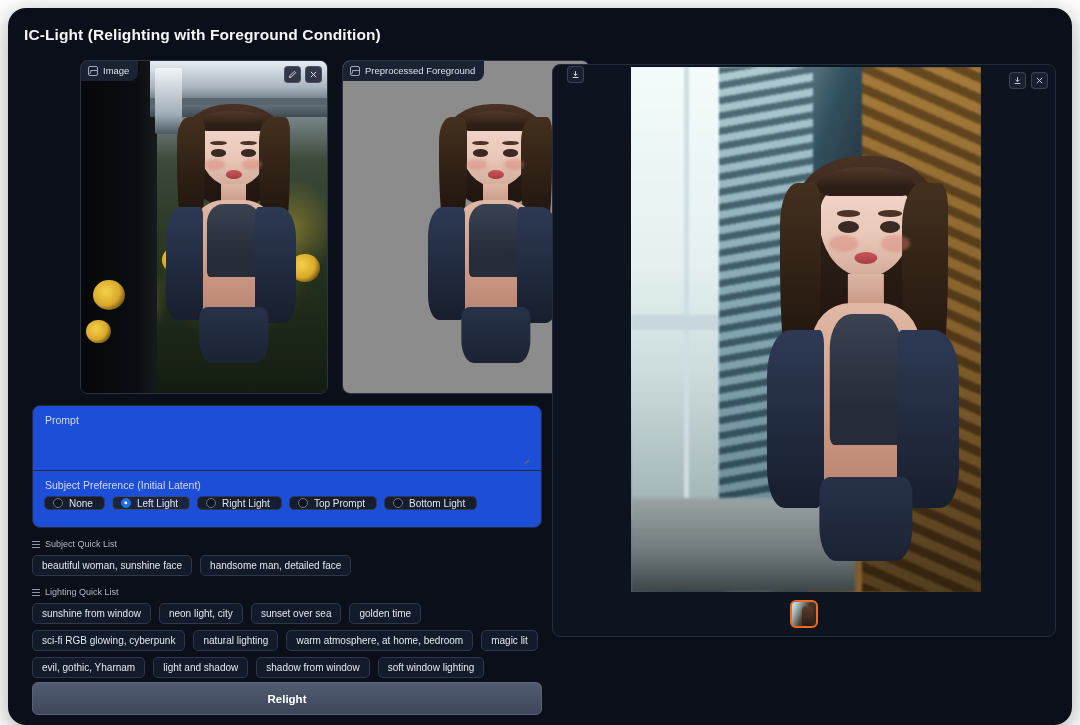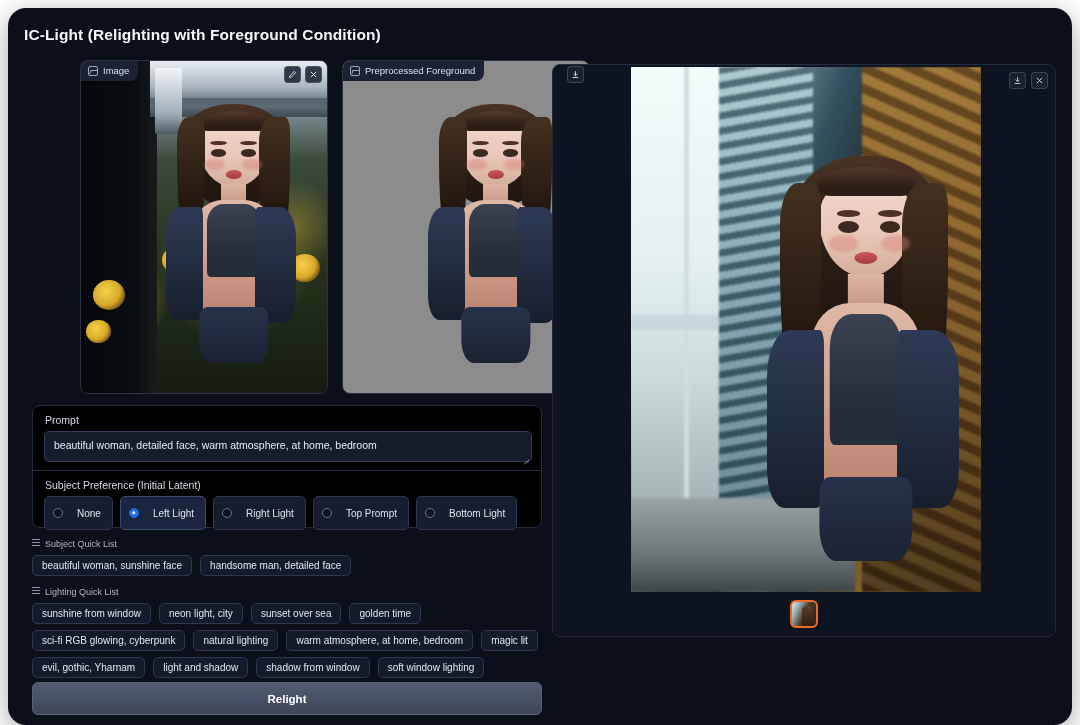--- a/index.html
+++ b/index.html
@@ -208,21 +208,21 @@
 
   
   #photo-foreground { background: #8c8c8c; }
   #photo-foreground .fg-pad { position: absolute; inset: 0; }
 
   
   #options-panel {
     position: absolute;
     left: 8px; top: 345px;
     width: 510px; height: 123px;
-    background: #000000;
+    background: #1d4ed8;
     border: 1px solid #222b3d;
     border-radius: 8px;
   }
   .field-label {
     font-size: 10.5px;
     color: #d3d8e2;
   }
   #prompt-label { position: absolute; left: 12px; top: 8px; }
   #prompt-input {
     position: absolute;
@@ -261,22 +261,22 @@
 
   #radio-row {
     position: absolute;
     left: 11px; top: 90px;
     display: flex;
     gap: 7px;
   }
   .radio-chip {
     display: flex;
     align-items: center;
-    gap: 14px;
-    height: 34px;
+    gap: 6px;
+    height: 14px;
     padding: 0 11px 0 8px;
     background: #161d2e;
     border: 1px solid #2e3purple;
     border: 1px solid #2e3750;
     border-radius: 5px;
     font-size: 10px;
     color: #dfe4ee;
     white-space: nowrap;
   }
   .radio-chip.selected {
@@ -302,20 +302,21 @@
     left: 50%; top: 50%;
     transform: translate(-50%,-50%);
     width: 3.4px; height: 3.4px;
     border-radius: 50%;
     background: #ffffff;
   }
 
   
   .quicklist-header {
     display: flex;
+    align-items: center;
     gap: 5px;
     font-size: 9px;
     color: #aeb6c6;
     margin-bottom: 6px;
   }
   .menu-icon {
     width: 8px; height: 7px;
     display: flex; flex-direction: column; justify-content: space-between;
   }
   .menu-icon i {
@@ -539,21 +540,20 @@
             <svg width="9" height="9" viewBox="0 0 12 12" stroke="#e4e8f0" stroke-width="1.2" fill="none">
               <path d="M6 1.5 V7.3 M3.4 5 L6 7.6 L8.6 5 M2.2 10 H9.8"></path>
             </svg>
           </div>
         </div>
       </div>
     </div>
 
     <div id="options-panel">
       <div class="field-label" id="prompt-label">Prompt</div>
-      <textarea id="prompt-input" placeholder="" style="">beautiful woman, detailed face, warm atmosphere, at home, bedroom</textarea>
       <div id="resize-grip"></div>
       <div id="lighting-divider"></div>
       <div class="field-label" id="lighting-label">Subject Preference (Initial Latent)</div>
       <div id="radio-row">
           <div class="radio-chip">
             <span class="radio-dot"></span>
             <span>None</span>
           </div>
           <div class="radio-chip selected">
             <span class="radio-dot"></span>

